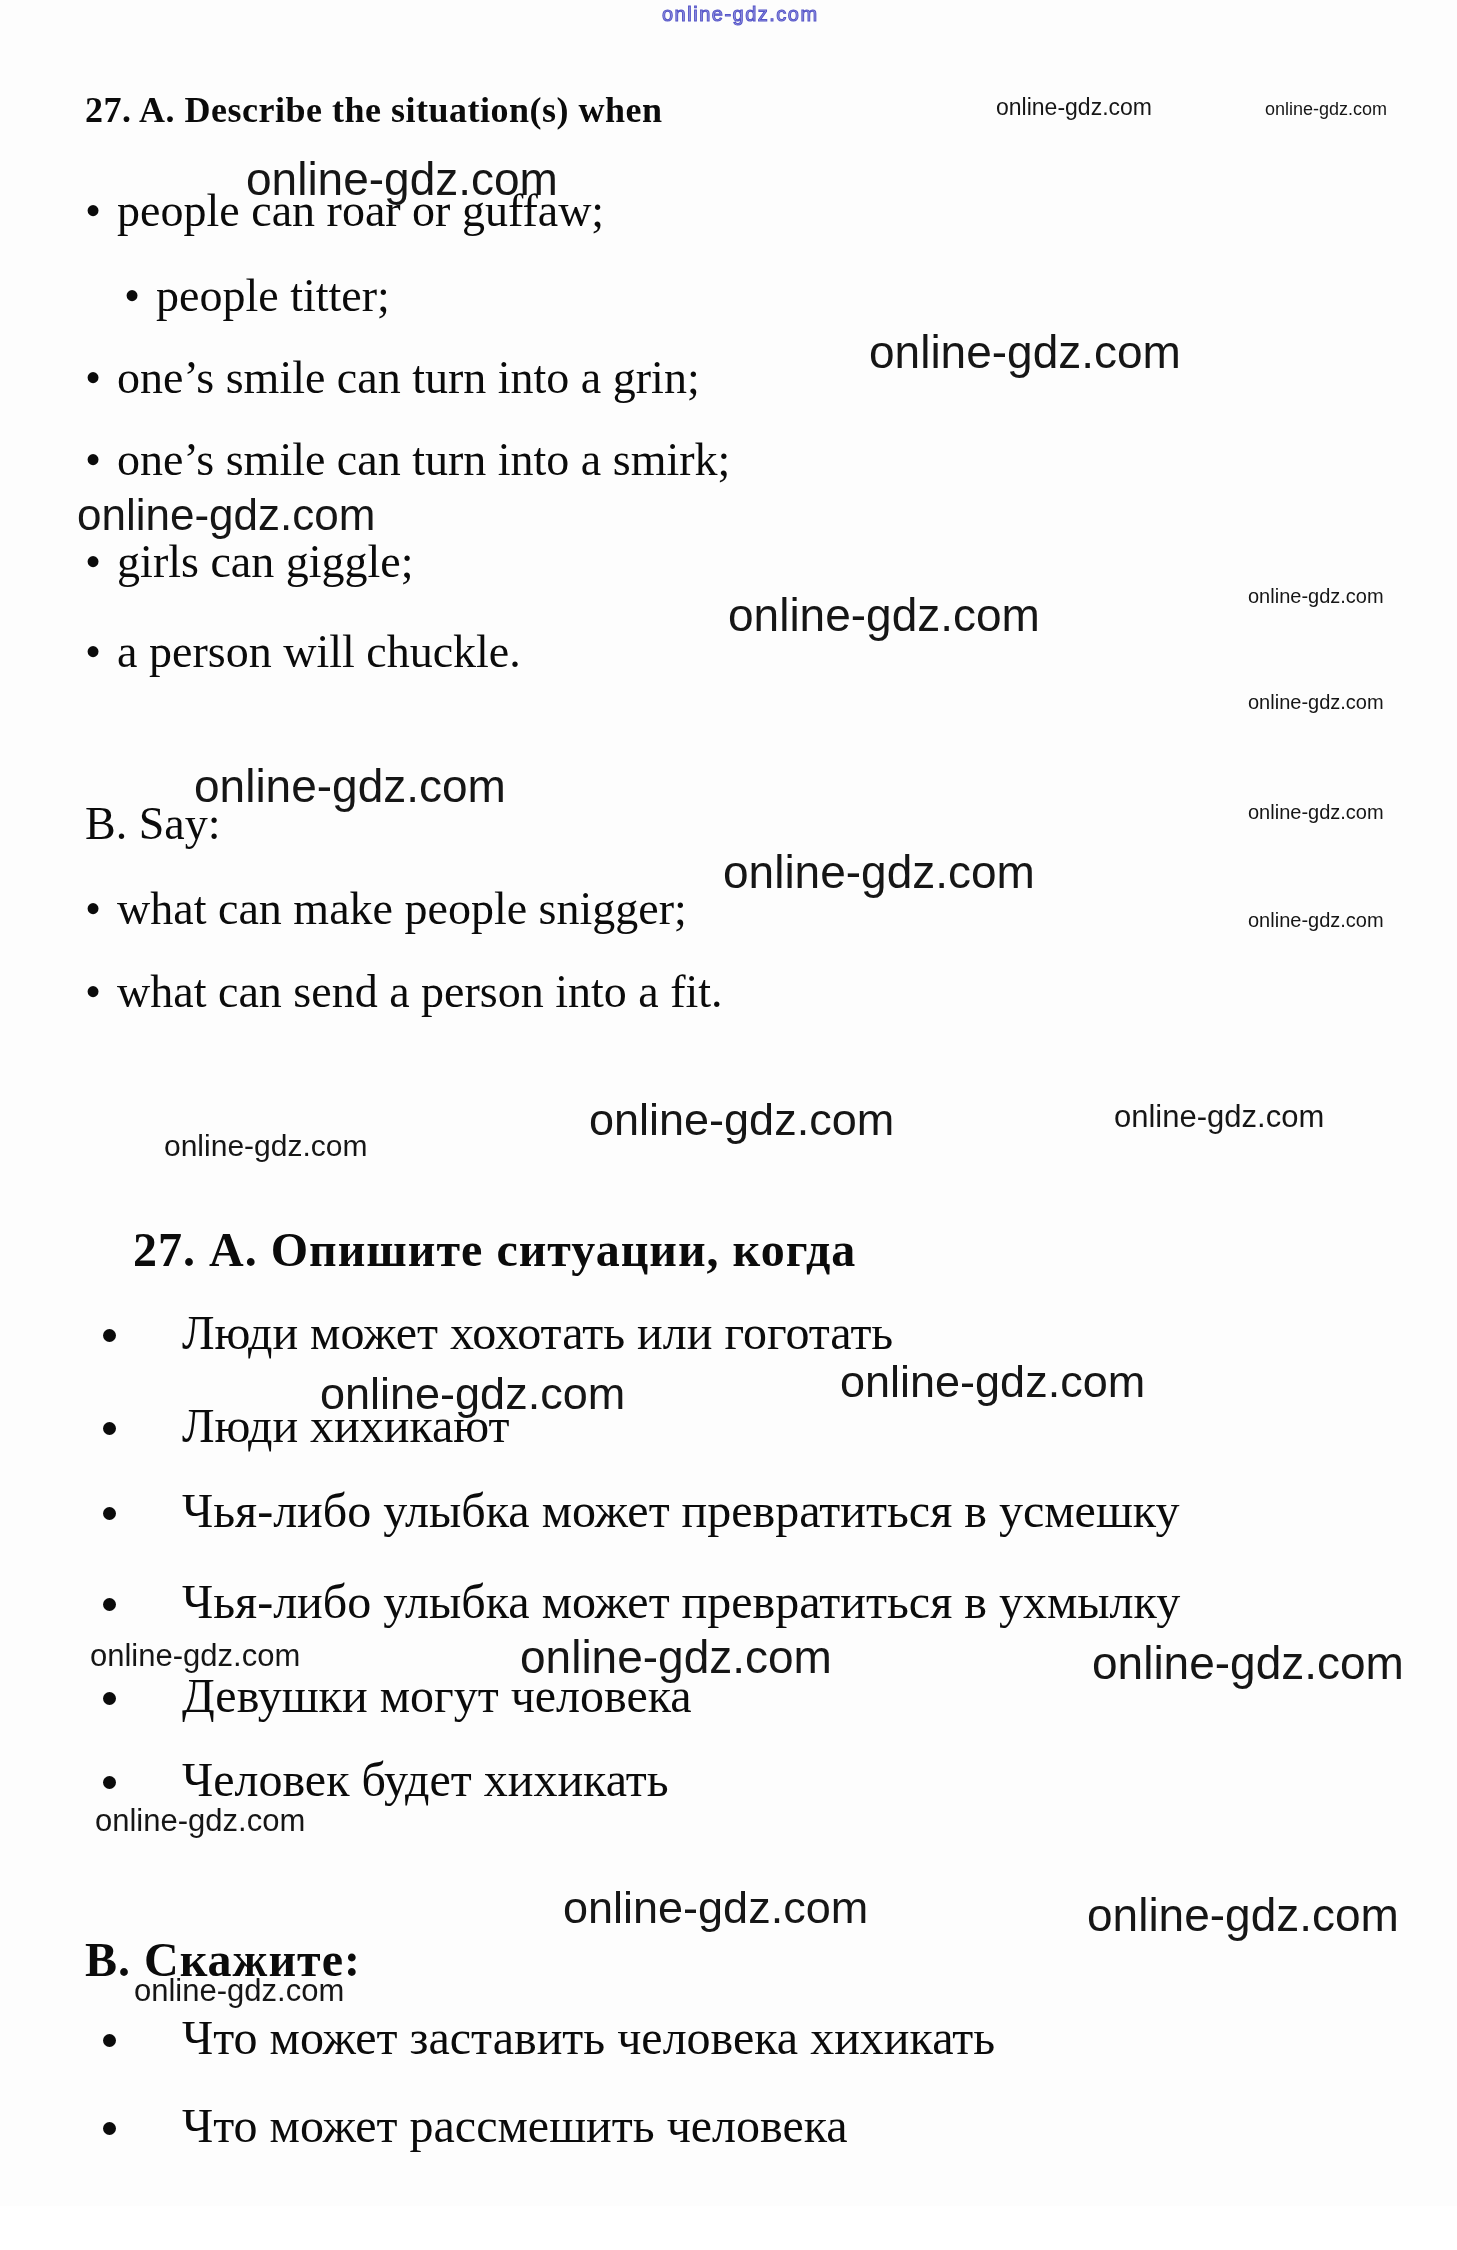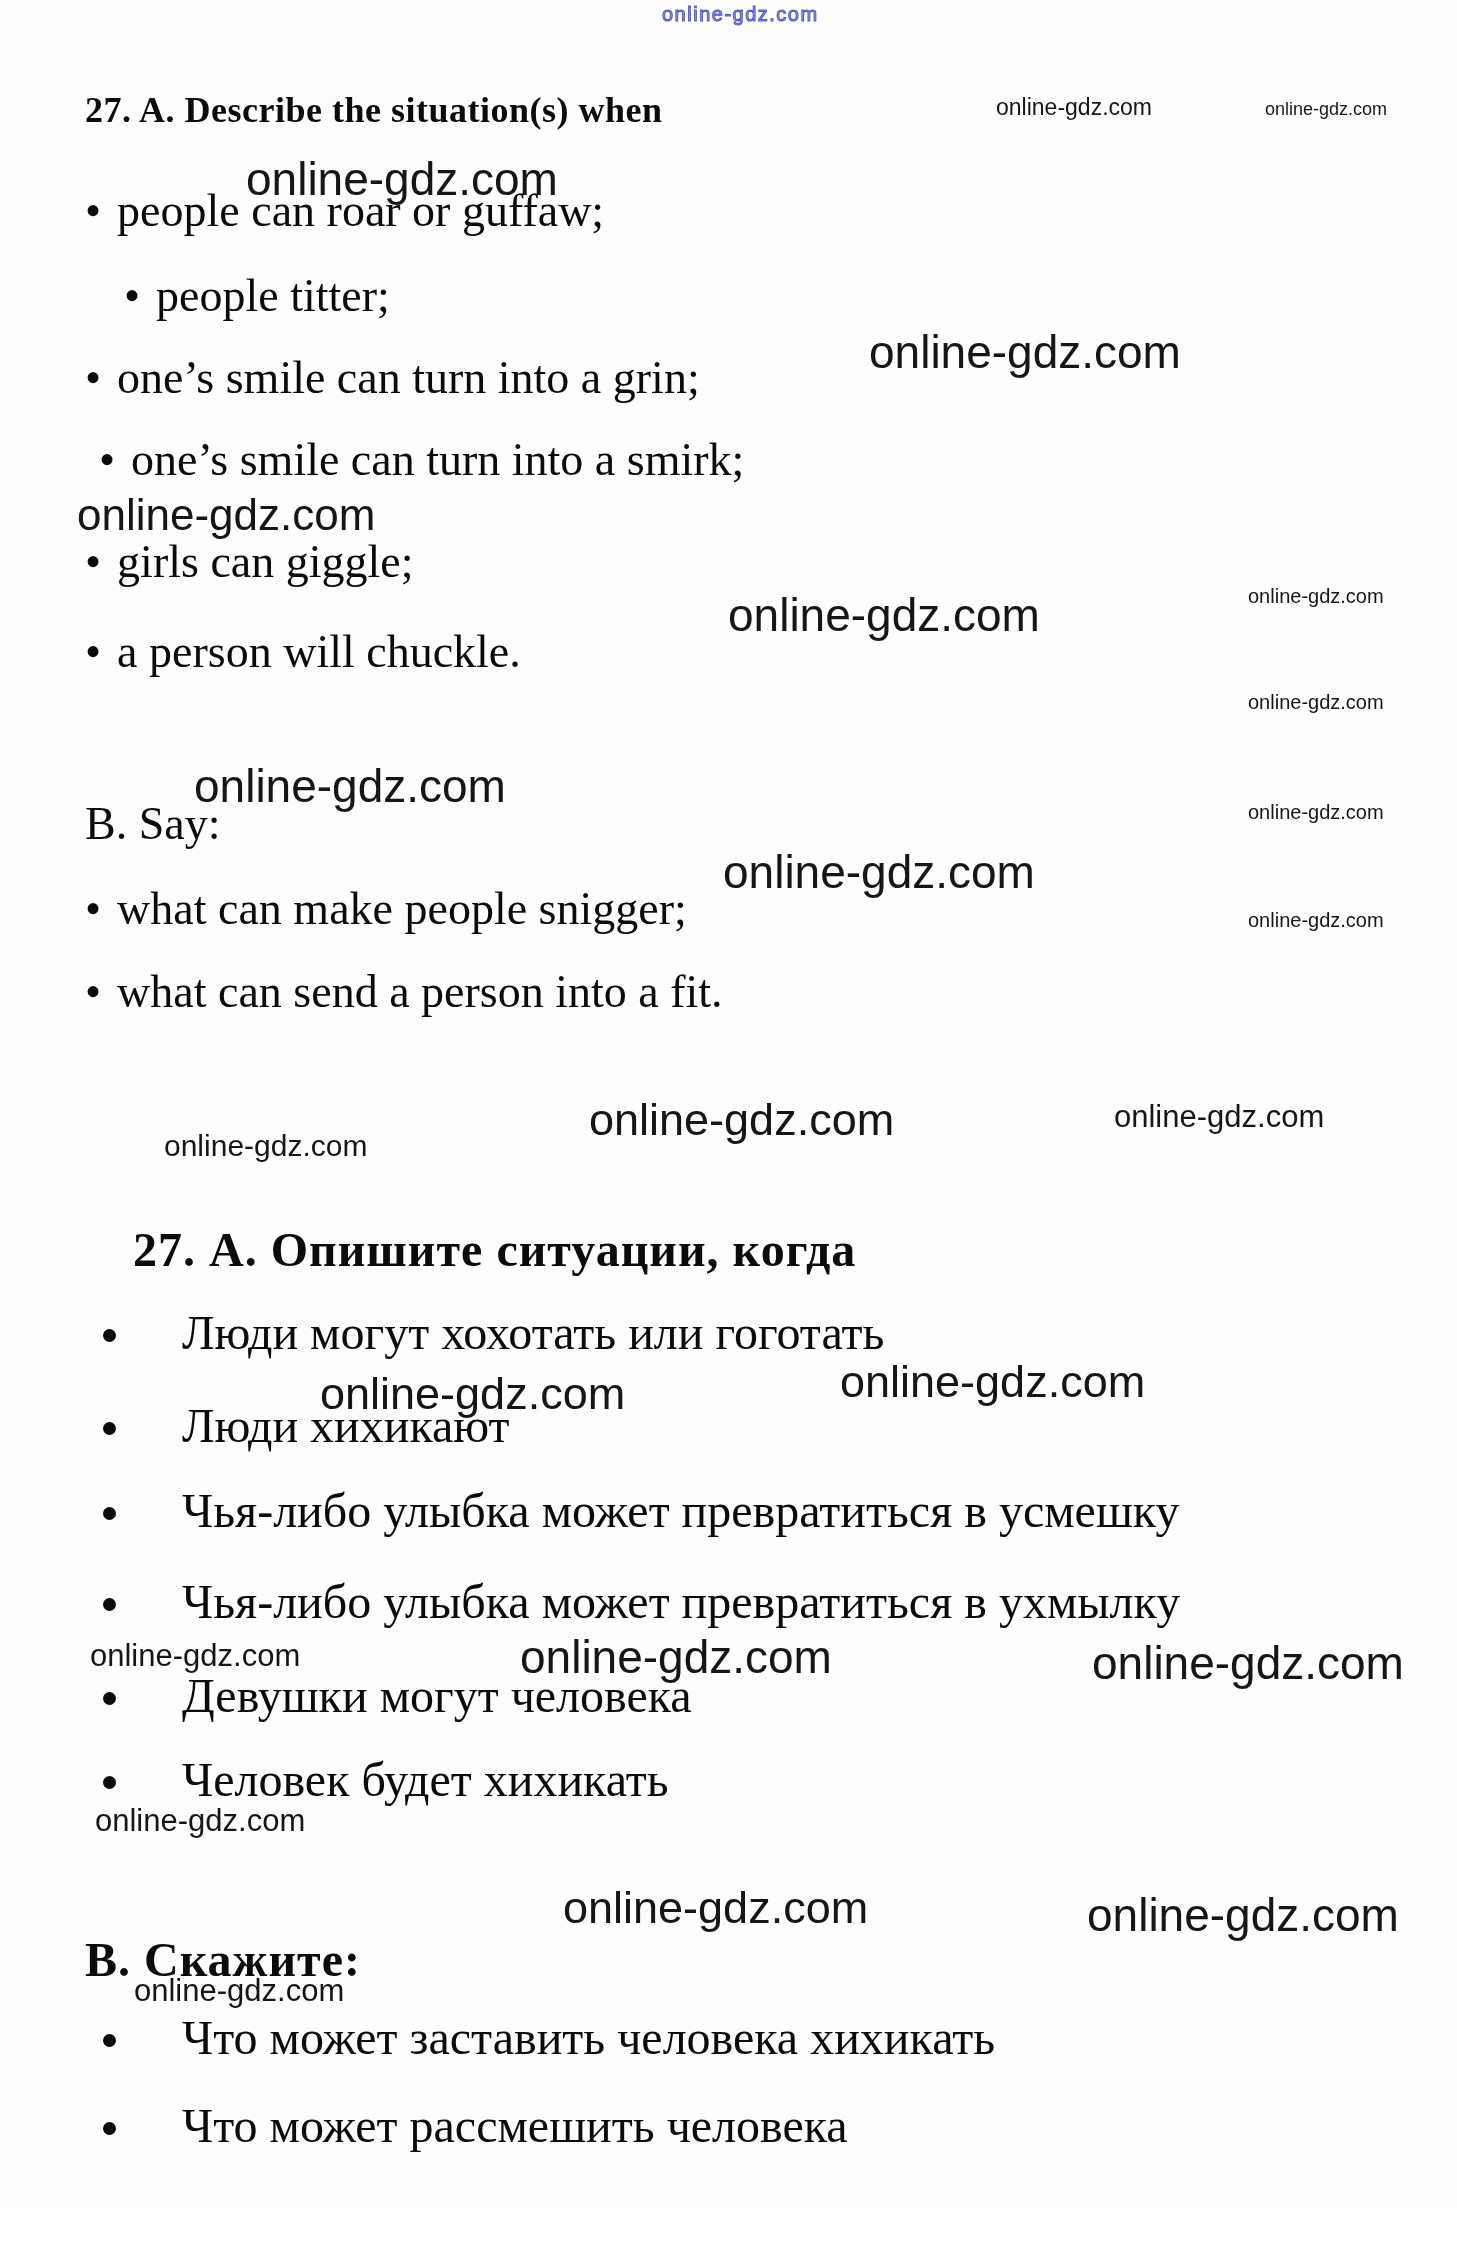--- a/index.html
+++ b/index.html
@@ -65,21 +65,21 @@
 
   <div class="line en-b" style="left:85px; top:185px;">
     <span class="mk">•</span><span>people can roar or guffaw;</span>
   </div>
   <div class="line en-b" style="left:100px; top:270px;margin-left:24px;">
     <span class="mk">•</span><span>people titter;</span>
   </div>
   <div class="line en-b" style="left:85px; top:352px;">
     <span class="mk">•</span><span>one’s smile can turn into a grin;</span>
   </div>
-  <div class="line en-b" style="left:99px; top:434px;">
+  <div class="line en-b" style="left:85px; top:434px;">
     <span class="mk">•</span><span>one’s smile can turn into a smirk;</span>
   </div>
   <div class="line en-b" style="left:85px; top:536px;">
     <span class="mk">•</span><span>girls can giggle;</span>
   </div>
   <div class="line en-b" style="left:85px; top:626px;">
     <span class="mk">•</span><span>a person will chuckle.</span>
   </div>
 
   <div class="line say-en" style="left:85px; top:798px;">B. Say:</div>
@@ -87,21 +87,21 @@
   <div class="line en-b" style="left:85px; top:883px;">
     <span class="mk">•</span><span>what can make people snigger;</span>
   </div>
   <div class="line en-b" style="left:85px; top:966px;">
     <span class="mk">•</span><span>what can send a person into a fit.</span>
   </div>
 
   <div class="line h-ru" style="left:85px; top:1222px;">27. А. Опишите ситуации, когда</div>
 
   <div class="line ru-b" style="left:85px; top:1305px;">
-    <span class="dot"></span><span>Люди могут хохотать или гоготать</span>
+    <span class="dot"></span><span>Люди может хохотать или гоготать</span>
   </div>
   <div class="line ru-b" style="left:85px; top:1398px;">
     <span class="dot"></span><span>Люди хихикают</span>
   </div>
   <div class="line ru-b" style="left:85px; top:1483px;">
     <span class="dot"></span><span>Чья-либо улыбка может превратиться в усмешку</span>
   </div>
   <div class="line ru-b" style="left:85px; top:1574px;">
     <span class="dot"></span><span>Чья-либо улыбка может превратиться в ухмылку</span>
   </div>

